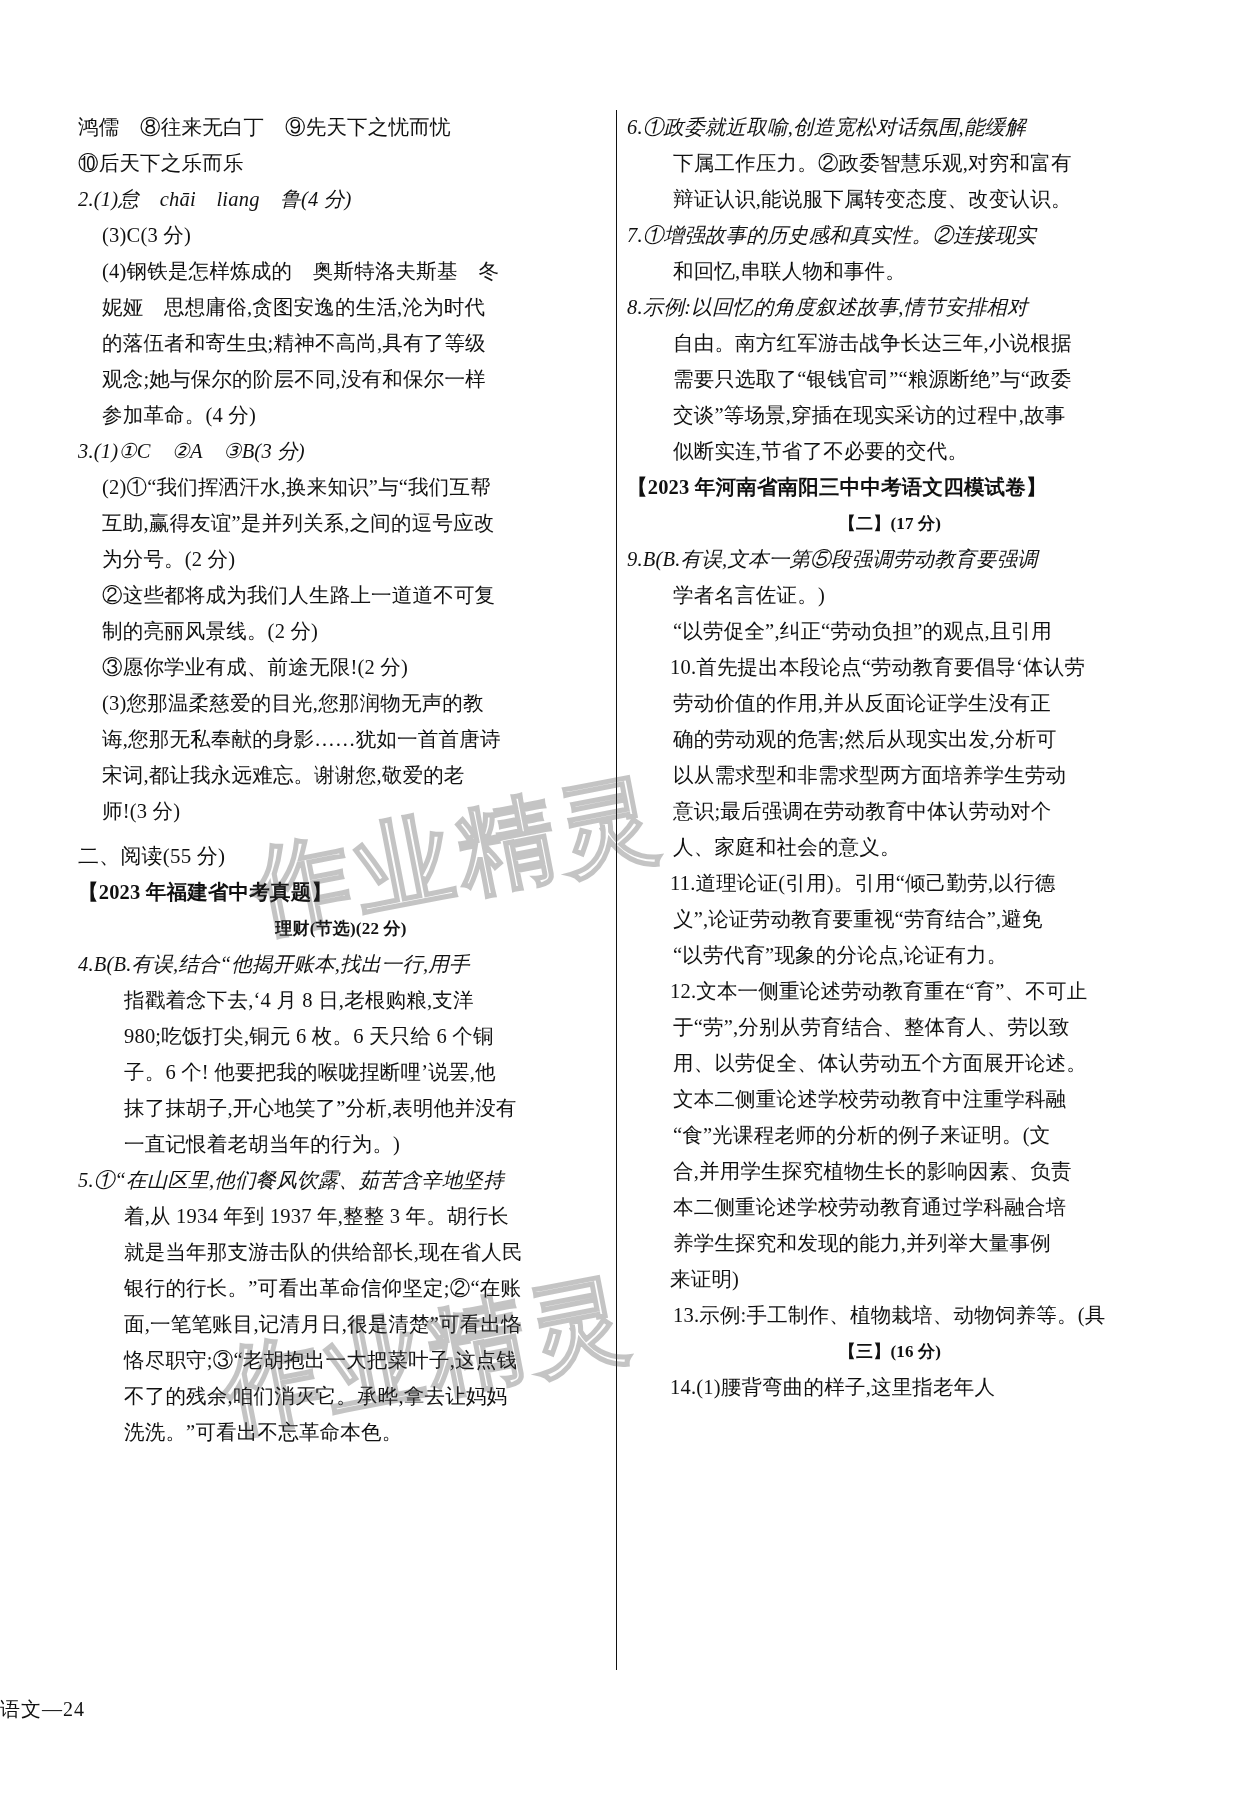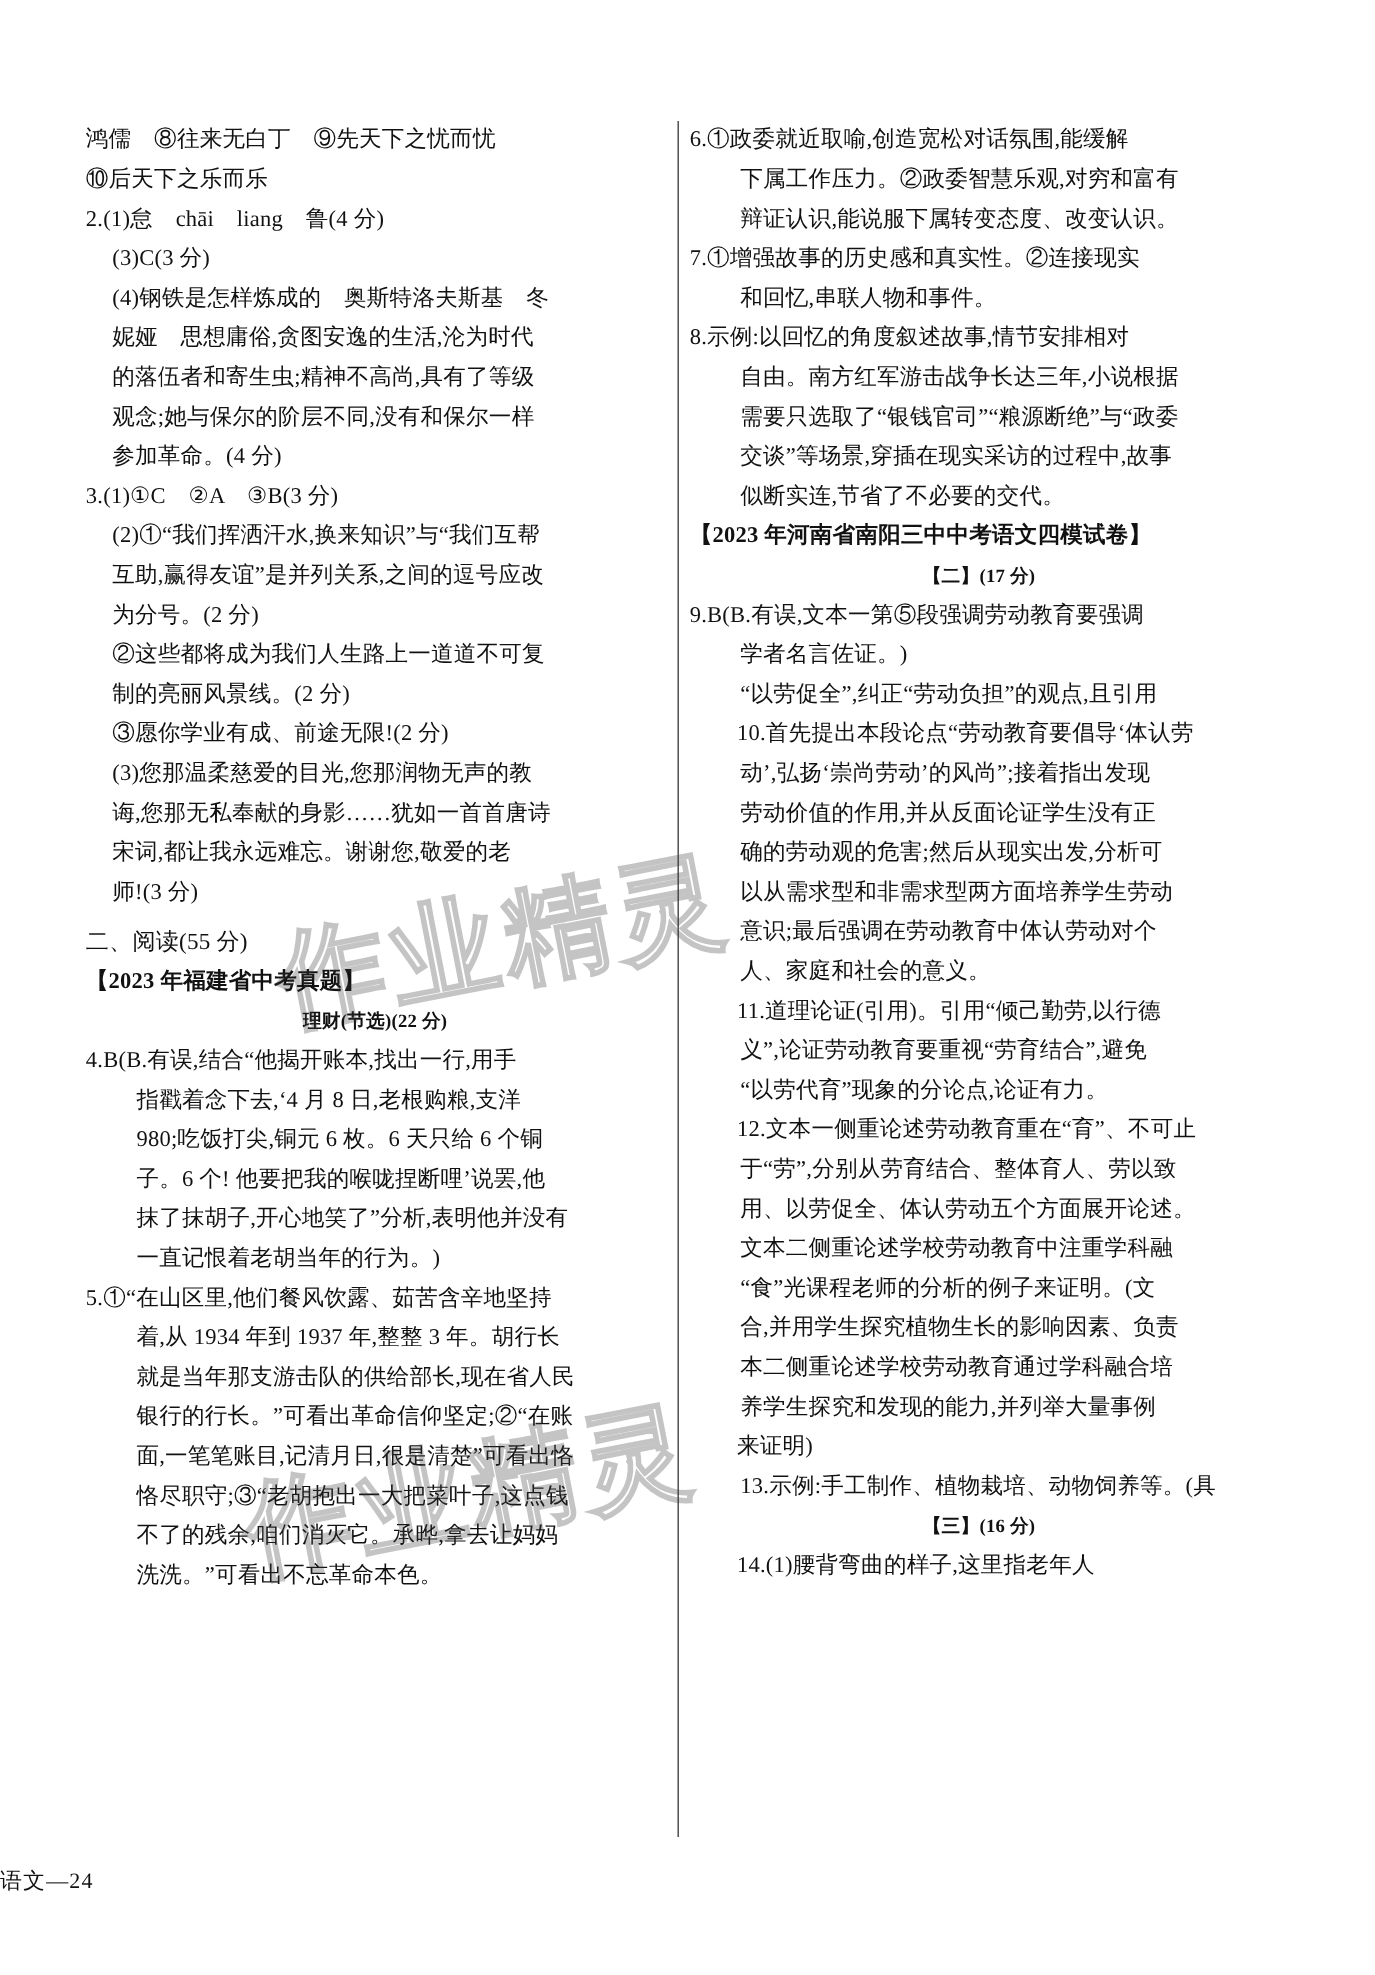--- a/index.html
+++ b/index.html
@@ -47,21 +47,21 @@
     font-size: 20.5px;
     line-height: 35px;
     text-align: justify;
     text-justify: inter-ideograph;
     letter-spacing: 0.2px;
   }
   .ind0 { text-indent: 0; }
   .ind1 { padding-left: 24px; text-indent: 0; }
   .ind2 { padding-left: 46px; text-indent: 0; }
   .hang { padding-left: 46px; text-indent: -46px; margin-left: 43px; }
-  .hang-sm { padding-left: 24px; text-indent: -24px; }
+  .hang-sm { padding-left: 24px; text-indent: -24px; font-style: italic; }
   .bold { font-weight: bold; }
   .section-title {
     font-weight: normal;
     font-size: 21px;
     margin-top: 10px;
   }
   .title-line {
     font-weight: bold;
     font-size: 17px;
     text-align: center;
@@ -161,21 +161,20 @@
       <p class="ind2">交谈”等场景,穿插在现实采访的过程中,故事</p>
       <p class="ind2">似断实连,节省了不必要的交代。</p>
 
       <p class="ind0 bold">【2023 年河南省南阳三中中考语文四模试卷】</p>
       <p class="title-line">【二】(17 分)</p>
 
       <p class="hang-sm">9.B(B.有误,文本一第⑤段强调劳动教育要强调</p>
       <p class="ind2">学者名言佐证。)</p>
       <p class="ind2">“以劳促全”,纠正“劳动负担”的观点,且引用</p>
       <p class="hang">10.首先提出本段论点“劳动教育要倡导‘体认劳</p>
-      <p class="ind2">动’,弘扬‘崇尚劳动’的风尚”;接着指出发现</p>
       <p class="ind2">劳动价值的作用,并从反面论证学生没有正</p>
       <p class="ind2">确的劳动观的危害;然后从现实出发,分析可</p>
       <p class="ind2">以从需求型和非需求型两方面培养学生劳动</p>
       <p class="ind2">意识;最后强调在劳动教育中体认劳动对个</p>
       <p class="ind2">人、家庭和社会的意义。</p>
       <p class="hang">11.道理论证(引用)。引用“倾己勤劳,以行德</p>
       <p class="ind2">义”,论证劳动教育要重视“劳育结合”,避免</p>
       <p class="ind2">“以劳代育”现象的分论点,论证有力。</p>
       <p class="hang">12.文本一侧重论述劳动教育重在“育”、不可止</p>
       <p class="ind2">于“劳”,分别从劳育结合、整体育人、劳以致</p>

